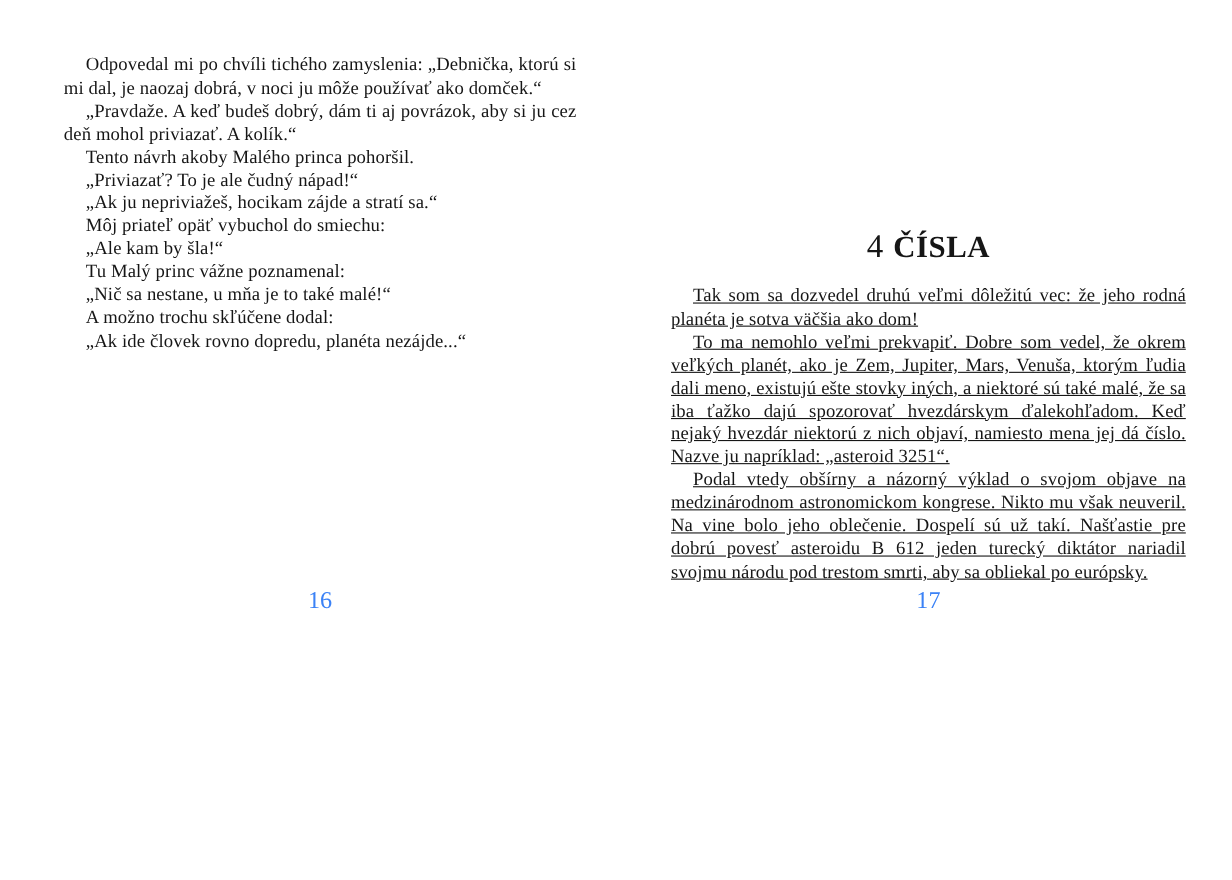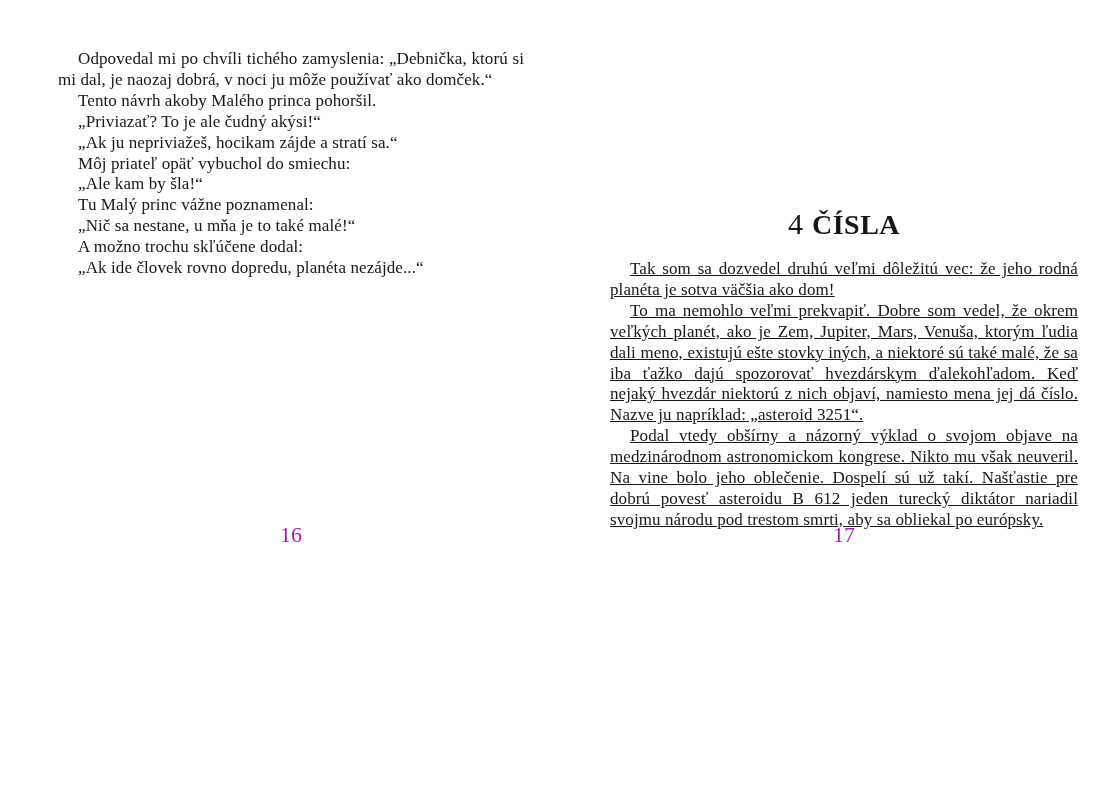--- a/index.html
+++ b/index.html
@@ -48,38 +48,39 @@
     vertical-align: baseline;
   }
   .chapter-title {
     font-size: 28px;
     font-weight: 700;
     letter-spacing: 0.5px;
   }
 
   .page-number {
     position: absolute;
-    bottom: 44px;
+    bottom: 33px;
     left: 0;
     width: 100%;
     text-align: center;
     font-size: 22px;
-    color: #a21caf;
+    color: #3b82f6;
   }
 </style>
 </head>
 <body>
 
 <div class="spread">
 
   <section class="page page-left">
     <div class="text-block">
         <p class="para">Odpovedal mi po chvíli tichého zamyslenia: „Debnička, ktorú si mi dal, je naozaj dobrá, v noci ju môže používať ako domček.“</p>
+        <p class="para">„Pravdaže. A keď budeš dobrý, dám ti aj povrázok, aby si ju cez deň mohol priviazať. A kolík.“</p>
         <p class="para">Tento návrh akoby Malého princa pohoršil.</p>
-        <p class="para">„Priviazať? To je ale čudný akýsi!“</p>
+        <p class="para">„Priviazať? To je ale čudný nápad!“</p>
         <p class="para">„Ak ju nepriviažeš, hocikam zájde a stratí sa.“</p>
         <p class="para">Môj priateľ opäť vybuchol do smiechu:</p>
         <p class="para">„Ale kam by šla!“</p>
         <p class="para">Tu Malý princ vážne poznamenal:</p>
         <p class="para">„Nič sa nestane, u mňa je to také malé!“</p>
         <p class="para">A možno trochu skľúčene dodal:</p>
         <p class="para">„Ak ide človek rovno dopredu, planéta nezájde...“</p>
       </div>
     <div class="page-number">16</div>
   </section>

